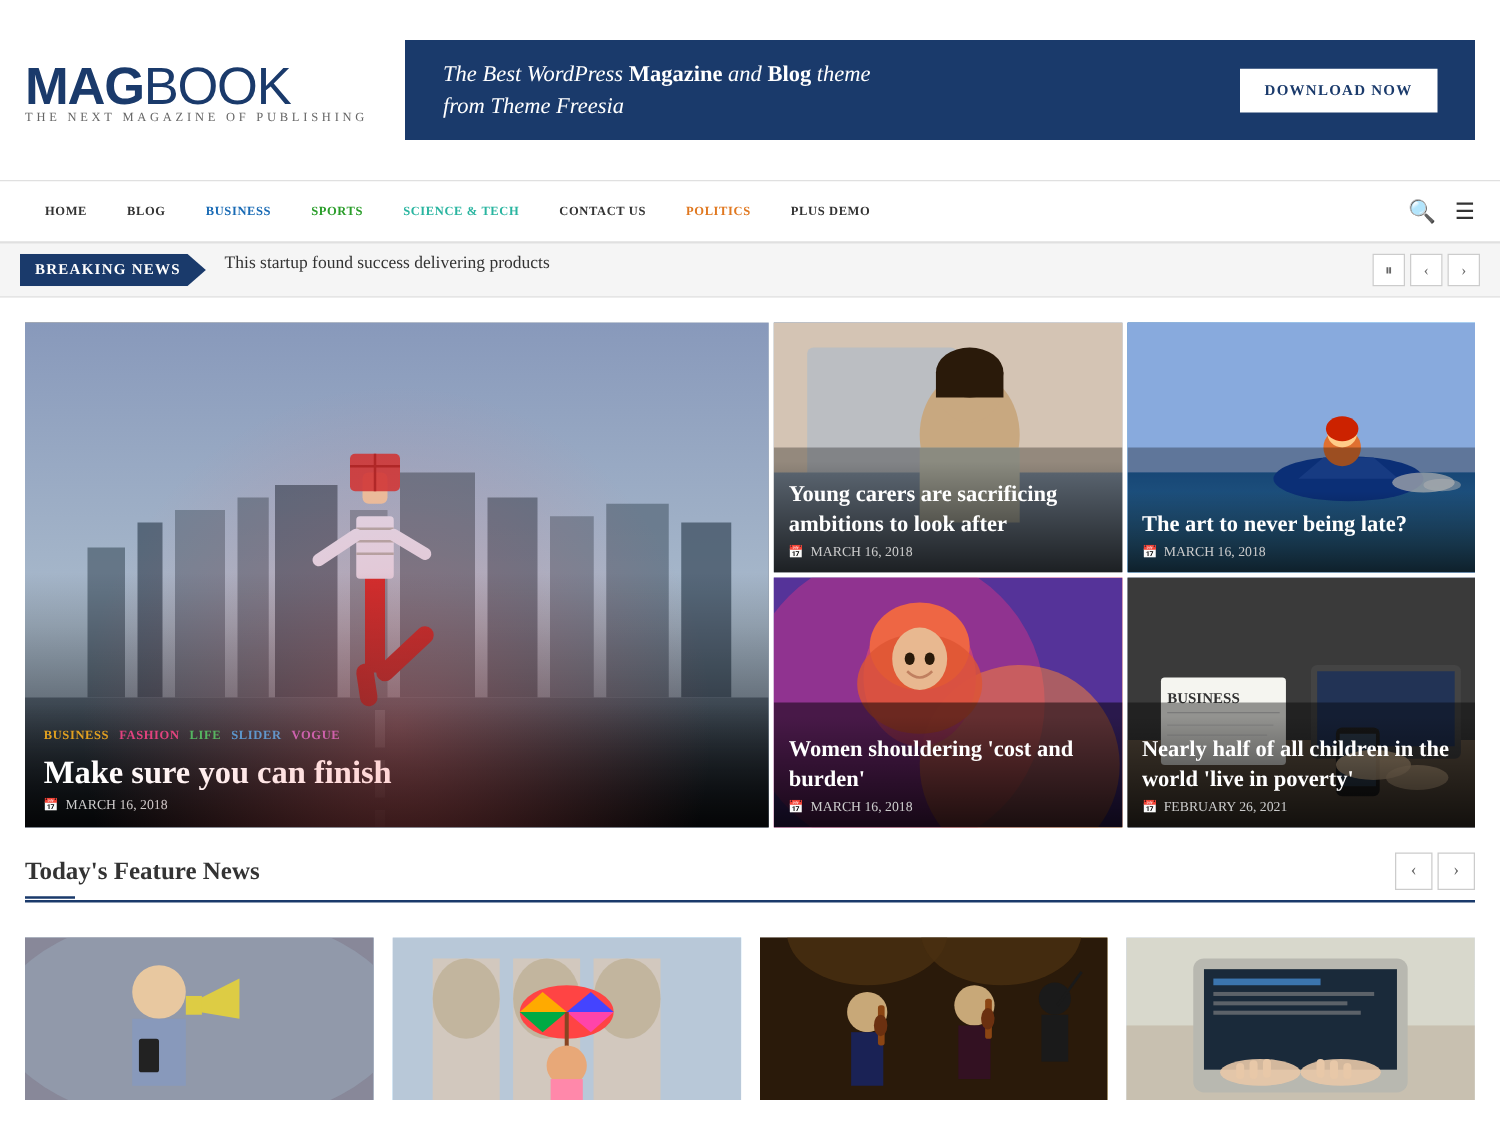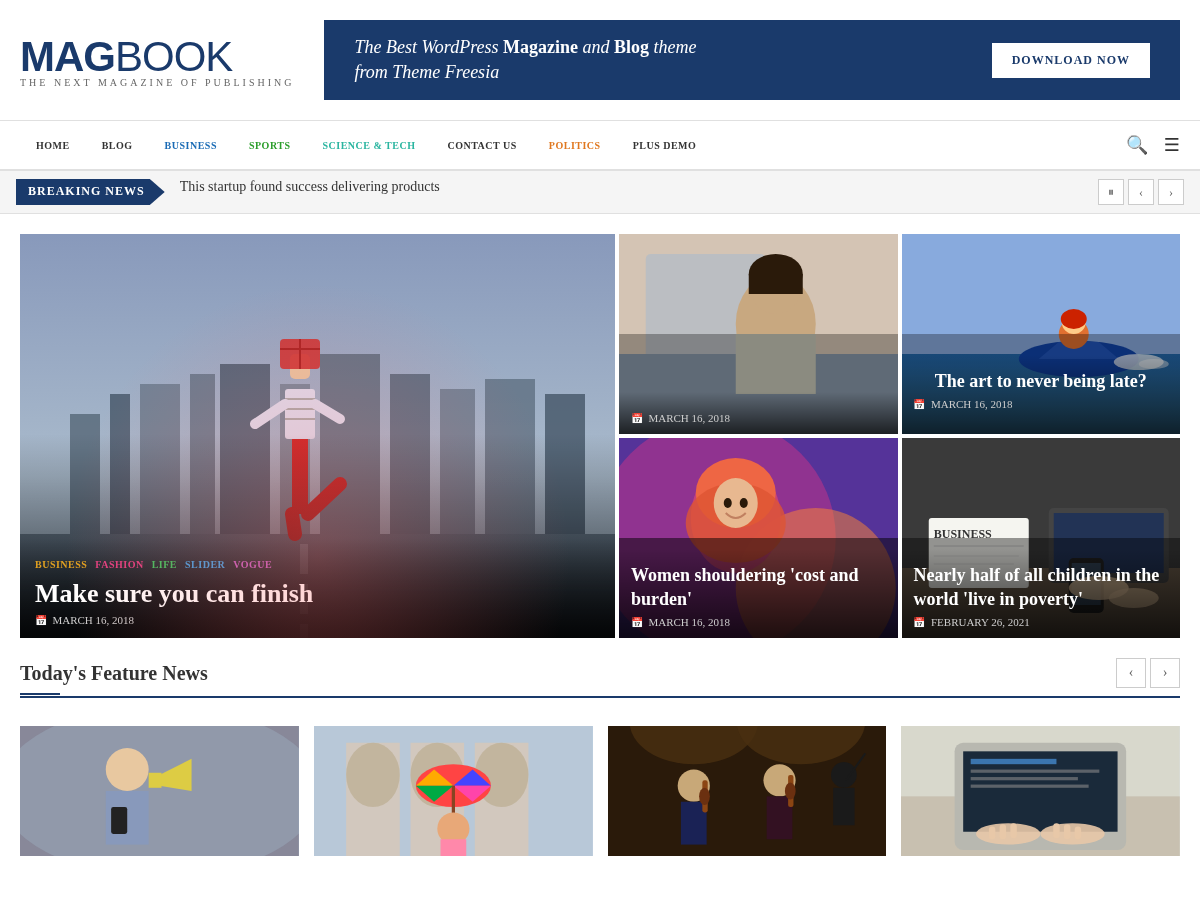--- a/index.html
+++ b/index.html
@@ -1,19 +1,19 @@
 <!DOCTYPE html>
 <html><head>
   <meta charset="utf-8">
   <style>
     * { margin: 0; padding: 0; box-sizing: border-box; }
     body { font-family: 'Georgia', serif; background: #fff; color: #333; width: 1200px; }
 
     
-    .header { display: flex; align-items: center; padding: 20px 20px; border-bottom: 1px solid #e0e0e0; }
+    .header { display: flex; align-items: center; padding: 32px 20px; border-bottom: 1px solid #e0e0e0; }
     .logo { flex: 0 0 auto; }
     .logo-text { font-size: 42px; font-weight: 900; color: #1a3a6b; letter-spacing: -1px; font-family: 'Arial Black', sans-serif; }
     .logo-text span { font-weight: 300; }
     .logo-sub { font-size: 10px; letter-spacing: 3px; color: #666; text-transform: uppercase; margin-top: -4px; }
     .header-ad { flex: 1; margin-left: 30px; background: #1a3a6b; height: 80px; display: flex; align-items: center; justify-content: space-between; padding: 0 30px; }
     .ad-text { color: #fff; font-size: 18px; font-style: italic; line-height: 1.4; }
     .ad-text strong { font-style: normal; }
     .ad-btn { background: #fff; color: #1a3a6b; padding: 10px 20px; font-size: 12px; font-weight: bold; letter-spacing: 1px; white-space: nowrap; }
 
     
@@ -214,20 +214,21 @@
       <ellipse cx="160" cy="55" rx="25" ry="25" fill="#c8a880"></ellipse>
 
       <ellipse cx="160" cy="40" rx="27" ry="20" fill="#2a1a0a"></ellipse>
       <rect x="133" y="40" width="54" height="20" fill="#2a1a0a"></rect>
 
       <rect x="120" y="100" width="80" height="60" fill="#c8c8b8"></rect>
 
       <rect x="0" y="100" width="285" height="100" fill="rgba(0,0,0,0.3)"></rect>
     </svg>
     <div class="feat-overlay" style="position:absolute;bottom:0;left:0;right:0;background:linear-gradient(transparent,rgba(0,0,0,0.7));padding:15px 12px 10px;">
+      <div class="feat-title small">Young carers are sacrificing ambitions to look after</div>
       <div class="feat-date">MARCH 16, 2018</div>
     </div>
   </div>
 
   <div class="featured-item img-boat" style="position:relative;overflow:hidden;">
     <svg style="position:absolute;inset:0;width:100%;height:100%;" viewBox="0 0 285 200" preserveAspectRatio="xMidYMid slice">
       <defs>
         <linearGradient id="water" x1="0" y1="0" x2="0" y2="1">
           <stop offset="0%" stop-color="#2266aa"></stop>
           <stop offset="100%" stop-color="#4499cc"></stop>
@@ -245,21 +246,21 @@
       <ellipse cx="175" cy="100" rx="15" ry="15" fill="#e07030"></ellipse>
       <ellipse cx="175" cy="88" rx="12" ry="12" fill="#ffcc88"></ellipse>
 
       <ellipse cx="175" cy="85" rx="13" ry="10" fill="#cc2200"></ellipse>
 
       <ellipse cx="240" cy="128" rx="25" ry="8" fill="white" opacity="0.7"></ellipse>
       <ellipse cx="255" cy="130" rx="15" ry="5" fill="white" opacity="0.5"></ellipse>
 
       <rect x="0" y="100" width="285" height="100" fill="rgba(0,0,0,0.3)"></rect>
     </svg>
-    <div class="feat-overlay" style="position:absolute;bottom:0;left:0;right:0;background:linear-gradient(transparent,rgba(0,0,0,0.7));padding:15px 12px 24px;text-align:center;">
+    <div class="feat-overlay" style="position:absolute;bottom:0;left:0;right:0;background:linear-gradient(transparent,rgba(0,0,0,0.7));padding:15px 12px 10px;">
       <div class="feat-title small">The art to never being late?</div>
       <div class="feat-date">MARCH 16, 2018</div>
     </div>
   </div>
 
   <div class="featured-item img-hijab" style="position:relative;overflow:hidden;">
     <svg style="position:absolute;inset:0;width:100%;height:100%;" viewBox="0 0 285 200" preserveAspectRatio="xMidYMid slice">
       <rect width="285" height="200" fill="#553399"></rect>
 
       <ellipse cx="100" cy="100" rx="120" ry="120" fill="#cc3388" opacity="0.5"></ellipse>

